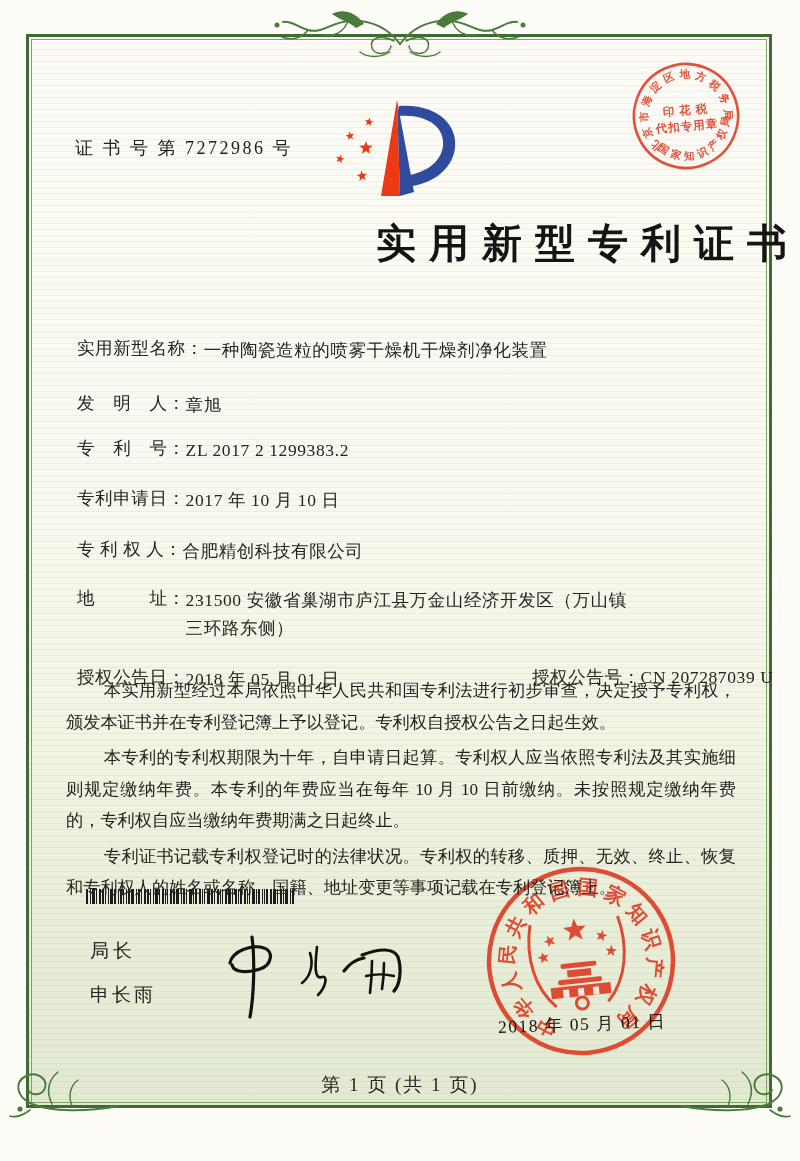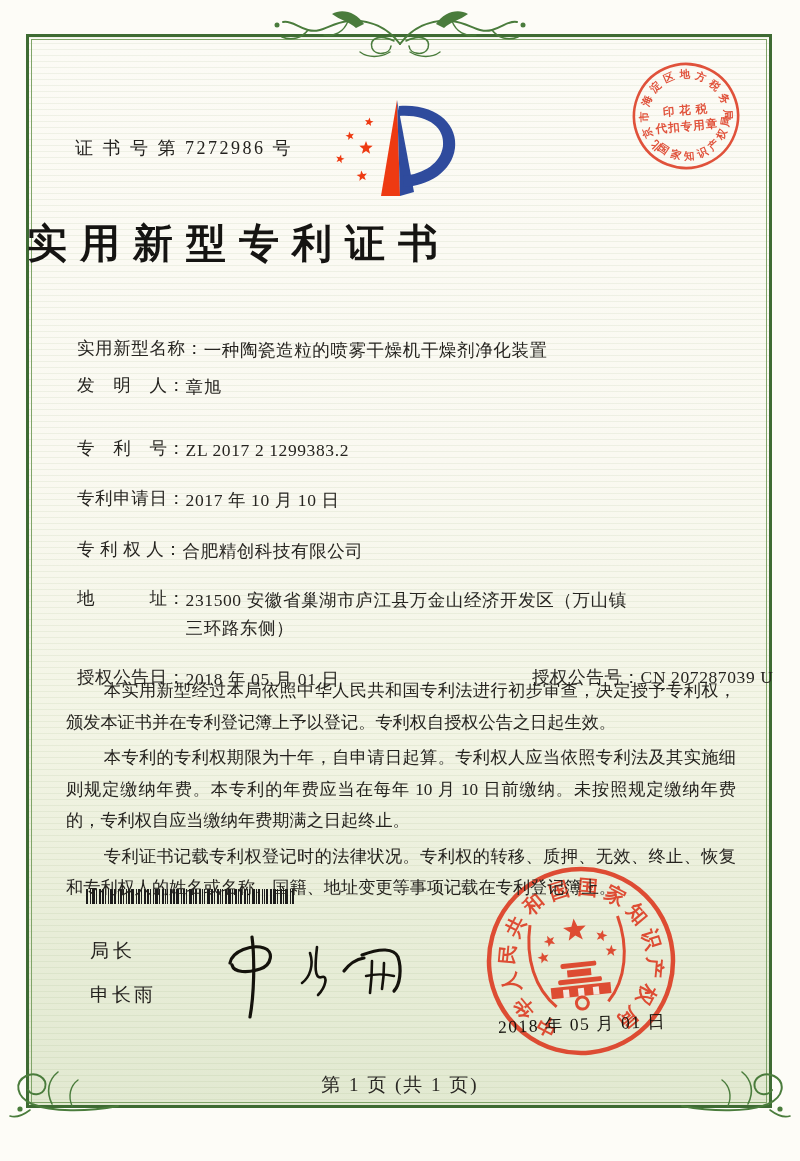--- a/index.html
+++ b/index.html
@@ -14,21 +14,21 @@
   .frame-bg{position:absolute;left:29px;top:37px;width:740px;height:1068px;z-index:1;
     background:
       repeating-linear-gradient(to bottom, rgba(125,155,95,0.10) 0 1px, rgba(255,255,255,0) 1px 6px),
       linear-gradient(to bottom,#fcfbf5 0%,#faf9f1 40%,#f2f4e4 66%,#e8edd8 84%,#e2e9d1 100%);}
   .frame{position:absolute;left:26px;top:34px;width:746px;height:1074px;box-sizing:border-box;
     border:3px solid var(--border-green);z-index:2;}
   .frame-inner{position:absolute;left:2px;top:2px;right:2px;bottom:2px;border:1px solid #7fa468;}
   svg.gfx{position:absolute;left:0;top:0;z-index:3;pointer-events:none;}
   .txt{position:absolute;z-index:4;}
   .cert-no{left:75px;top:95px;font-size:18px;letter-spacing:2.5px;color:#23211e;margin-top:41px;}
-  .title{left:0;right:0;top:216px;text-align:left;font-size:40px;font-weight:700;
+  .title{left:0;right:0;top:216px;text-align:right;font-size:40px;font-weight:700;
          letter-spacing:13px;padding-left:27px;color:#151412;}
   .row{position:absolute;left:77px;z-index:4;font-size:17.5px;letter-spacing:.6px;color:#262420;}
   .row .lbl,.row .val{display:inline-block;vertical-align:top;white-space:pre-line;}
   .row .val{line-height:28px;}
   .grant-right{position:absolute;left:455px;top:0;white-space:nowrap;}
   .paras{position:absolute;left:62px;top:671px;width:678px;z-index:4;font-size:17.2px;
          line-height:31.5px;text-align:justify;color:#24221e;}
   .paras p{margin:4px;text-indent:2.2em;}
   .director{left:90px;top:938px;font-size:19px;letter-spacing:4px;color:#23211e;}
   .director-name{left:90px;top:982px;font-size:19px;letter-spacing:3px;color:#23211e;}
@@ -239,21 +239,21 @@
     </g>
   </svg>
 
   <div class="txt cert-no">证 书 号 第 7272986 号</div>
 
   <div class="txt title">实用新型专利证书</div>
 
   <div class="row" style="top:336px">
     <span class="lbl">实用新型名称：</span><span class="val">一种陶瓷造粒的喷雾干燥机干燥剂净化装置</span>
   </div>
-  <div class="row" style="top:373px">
+  <div class="row" style="top:391px">
     <span class="lbl">发　明　人：</span><span class="val">章旭</span>
   </div>
   <div class="row" style="top:436px">
     <span class="lbl">专　利　号：</span><span class="val">ZL 2017 2 1299383.2</span>
   </div>
   <div class="row" style="top:486px">
     <span class="lbl">专利申请日：</span><span class="val">2017 年 10 月 10 日</span>
   </div>
   <div class="row" style="top:537px">
     <span class="lbl">专 利 权 人：</span><span class="val">合肥精创科技有限公司</span>

